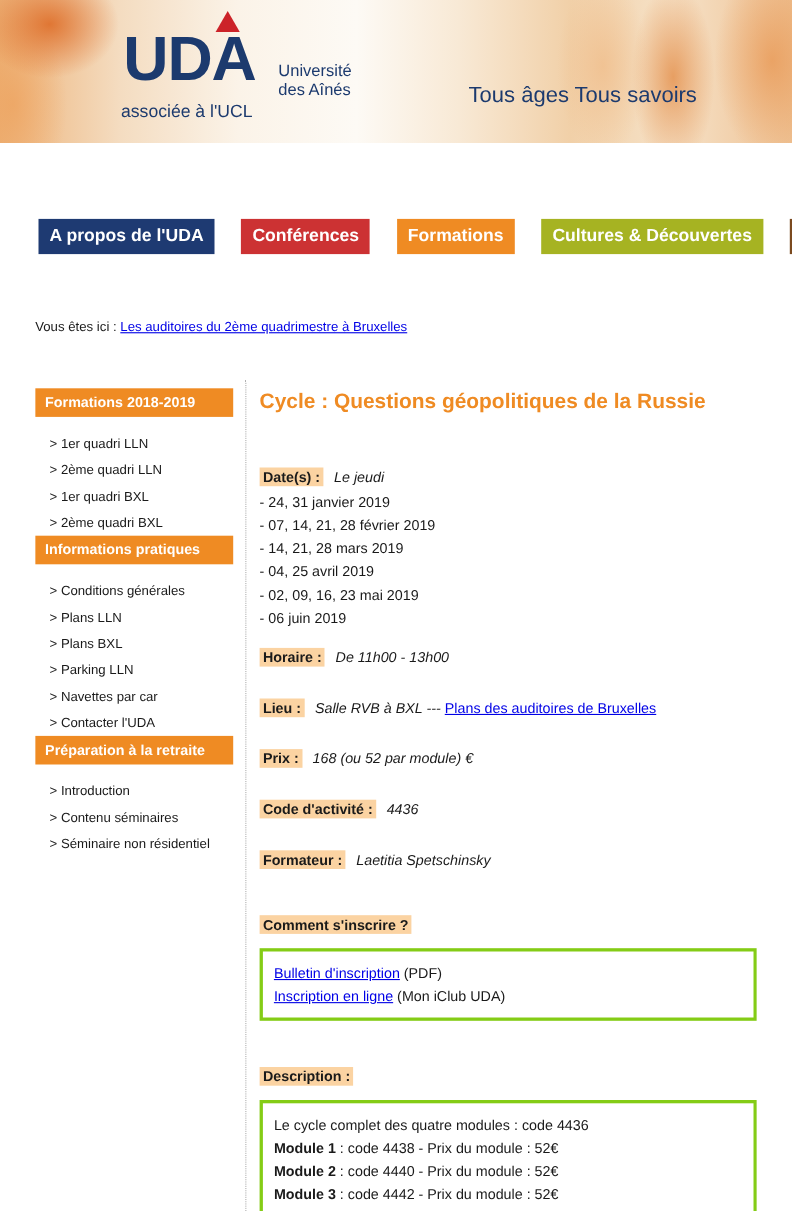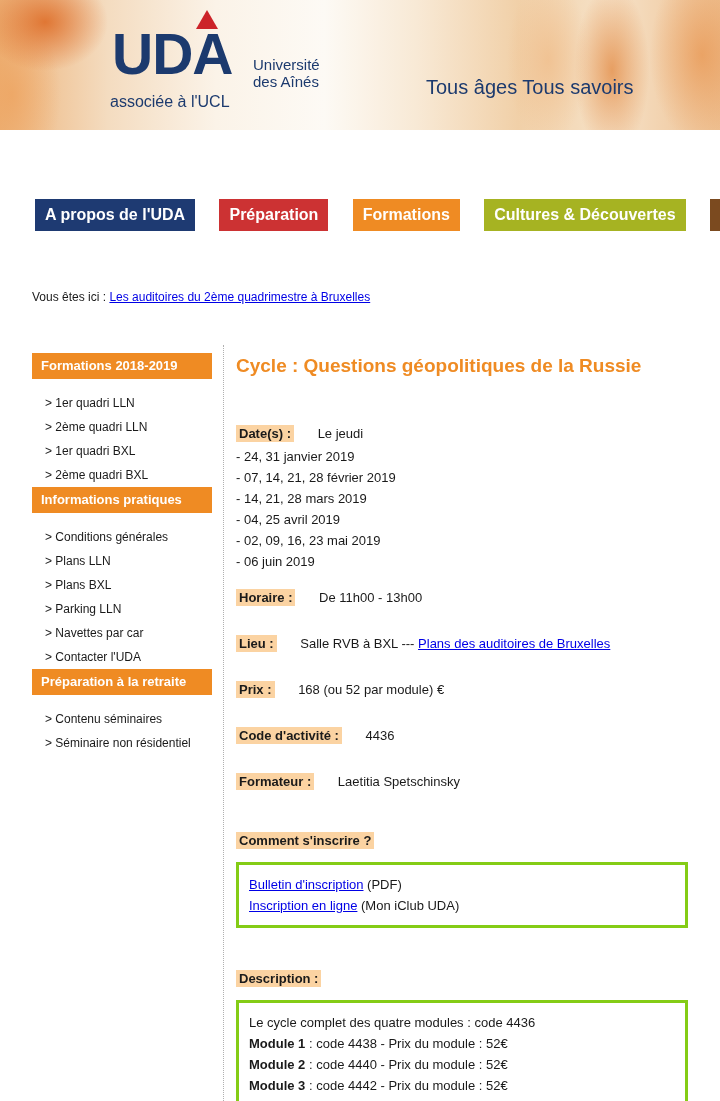--- a/index.html
+++ b/index.html
@@ -93,21 +93,21 @@
 
   
   .page-title {
     margin: 0 0 48px 0;
     color: #ef8b23; font-size: 19px; font-weight: bold;
   }
   .hl {
     background: #fbd3a2; font-weight: bold; padding: 1px 3px;
   }
   .field { margin: 0 0 29px 0; line-height: 17px; }
-  .field .val { margin-left: 20px; }
+  .field .val { margin-left: 6px; font-style: italic; }
   .field-dates { margin-bottom: 4px; }
   .dates { margin: 0 0 17px 0; line-height: 21px; }
   .main a { color: #0000e6; text-decoration: underline; }
 
   .sub-header { margin: 42px 0 0 0; line-height: 17px; }
   .boxed {
     border: 3px solid #84cc16;
     margin-top: 13px;
     padding: 9px 10px;
     line-height: 21px;
@@ -124,21 +124,21 @@
   <div class="logo-sub">
     <span>Université</span><br>
     <span>des Aînés</span>
   </div>
   <div class="logo-assoc">associée à l'UCL</div>
   <div class="tagline">Tous âges Tous savoirs</div>
 </header>
 
 <nav class="topnav">
   <a class="nav-btn" style="background-color: rgb(30, 58, 114);">A propos de l'UDA</a>
-  <a class="nav-btn" style="background-color: rgb(204, 50, 51);">Préparation</a>
+  <a class="nav-btn" style="background-color: rgb(204, 50, 51);">Conférences</a>
   <a class="nav-btn" style="background-color: rgb(239, 139, 35);">Formations</a>
   <a class="nav-btn" style="background-color: rgb(166, 179, 34);">Cultures &amp; Découvertes</a>
   <a class="nav-btn" style="background-color: rgb(123, 74, 31);">Voyages culturels</a>
   
 </nav>
 
 <div class="breadcrumb">
   <span>Vous êtes ici :</span>
   <a>Les auditoires du 2ème quadrimestre à Bruxelles</a>
 </div>
@@ -157,20 +157,21 @@
     <ul>
       <li>Conditions générales</li>
       <li>Plans LLN</li>
       <li>Plans BXL</li>
       <li>Parking LLN</li>
       <li>Navettes par car</li>
       <li>Contacter l'UDA</li>
     </ul>
     <a class="sb-header">Préparation à la retraite</a>
     <ul>
+      <li>Introduction</li>
       <li>Contenu séminaires</li>
       <li>Séminaire non résidentiel</li>
     </ul>
   </aside>
 
   <main class="main">
     <h1 class="page-title">Cycle : Questions géopolitiques de la Russie</h1>
 
     <p class="field field-dates">
       <span class="hl">Date(s) :</span>

